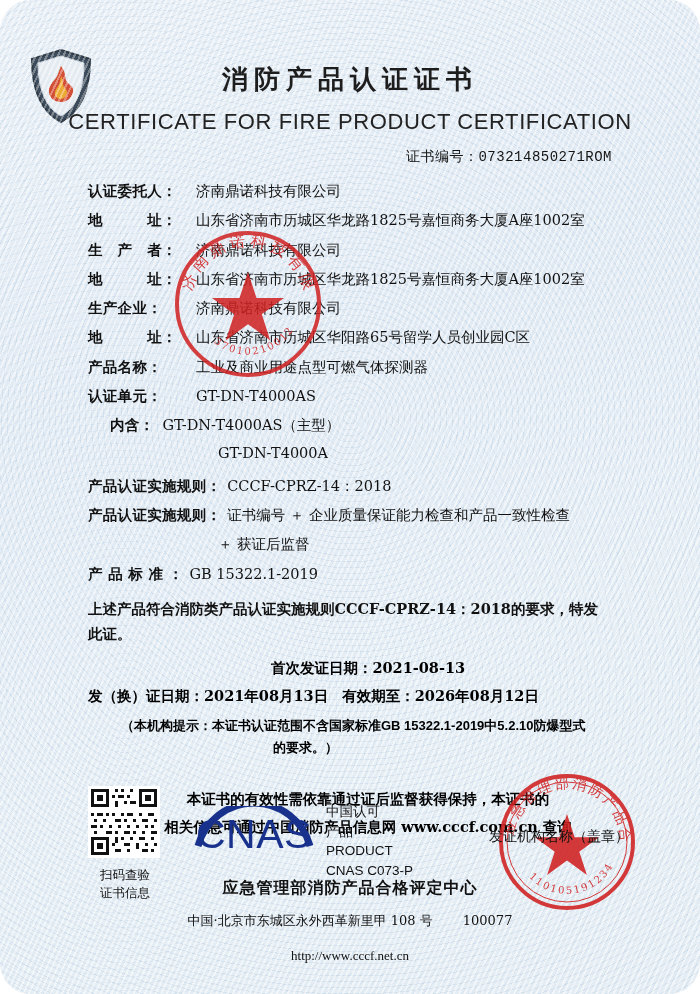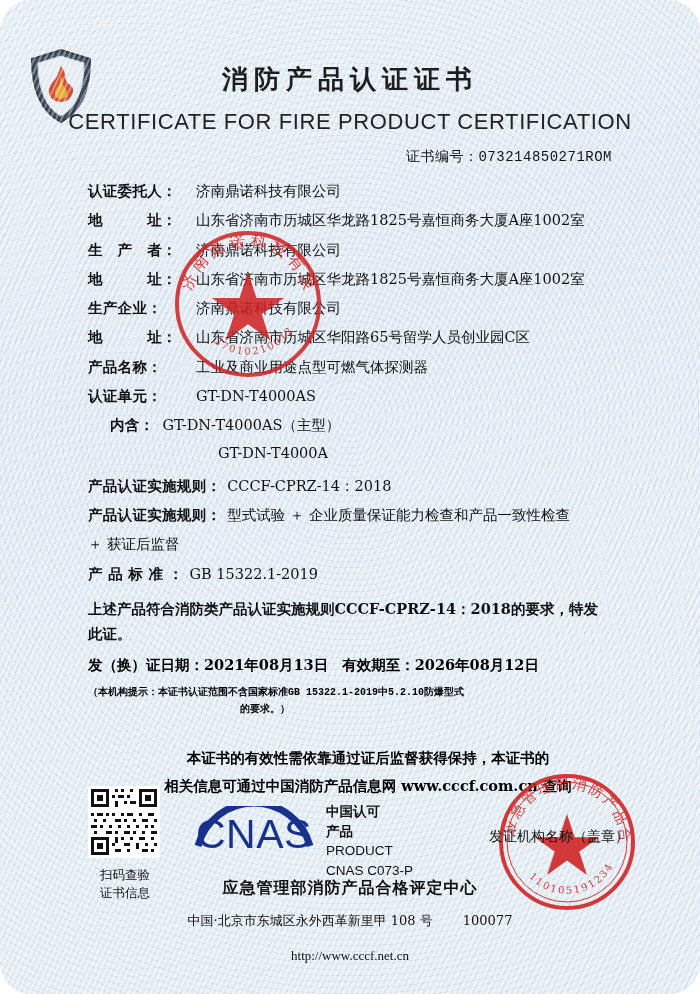--- a/index.html
+++ b/index.html
@@ -125,24 +125,25 @@
   .dates-row {
     margin-top: 9px;
     font-size: 14.5px;
     font-weight: bold;
     font-family: "DejaVu Serif", serif;
     display: flex;
     gap: 14px;
   }
   .note {
     margin-top: 9px;
-    font-size: 10px;
-    font-weight: bold;
-    font-family: Liberation Mono, monospace;
+    font-size: 13px;
+    font-weight: bold;
+    font-family: Liberation Sans, sans-serif;
     line-height: 1.7;
+    margin-left: 33px;
   }
   .note .ind { display: block; margin-left: 152px; }
   .statement {
     margin-top: 26px;
     text-align: center;
     font-size: 14.5px;
     font-weight: bold;
     font-family: "DejaVu Serif", serif;
     line-height: 1.95;
   }
@@ -215,21 +216,21 @@
     width: 124px;
     height: 46px;
   }
   .cnas-text {
     font-family: "Liberation Sans", sans-serif;
     font-size: 13.5px;
     color: #111;
     line-height: 1.45;
     padding-top: 2px;
   }
-  .cnas-text .l1 { font-family: "DejaVu Serif", serif; font-weight: bold; }
+  .cnas-text .l1 { font-family: "DejaVu Serif", serif; }
   .org-name {
     position: absolute;
     top: 878px;
     left: 0;
     width: 700px;
     text-align: center;
     font-family: "DejaVu Serif", serif;
     font-size: 16px;
     font-weight: bold;
     letter-spacing: 1px;
@@ -326,35 +327,38 @@
     <div class="row">
       <div class="val indent-2">GT-DN-T4000A</div>
     </div>
 
     <div class="row" style="margin-top:10px;">
       <div class="lab" style="width:auto; margin-right:6px;">产品认证实施规则：</div>
       <div class="val">CCCF-CPRZ-14：2018</div>
     </div>
     <div class="row">
       <div class="lab" style="width:auto; margin-right:6px;">产品认证实施规则：</div>
-      <div class="val">型式试验 ＋ 企业质量保证能力检查和产品一致性检查</div>
-    </div>
-    <div class="row">
-      <div class="val" style="">＋ 获证后监督</div>
+      <div class="val">证书编号 ＋ 企业质量保证能力检查和产品一致性检查</div>
+    </div>
+    <div class="row">
+      <div class="val" style="margin-left:130px;">＋ 获证后监督</div>
     </div>
     <div class="row" style="margin-top:8px;">
       <div class="lab" style="width:auto; margin-right:6px;">产 品 标 准 ：</div>
       <div class="val">GB 15322.1-2019</div>
     </div>
 
     <div class="para">
       <div>上述产品符合消防类产品认证实施规则CCCF-CPRZ-14：2018的要求，特发</div>
       <div>此证。</div>
     </div>
 
+    <div class="mid-row">
+      <span>首次发证日期：</span><span>2021-08-13</span>
+    </div>
 
     <div class="dates-row">
       <div>
         <span>发（换）证日期：</span><span>2021年08月13日</span>
       </div>
       <div>
         <span>有效期至：</span><span>2026年08月12日</span>
       </div>
     </div>
 

